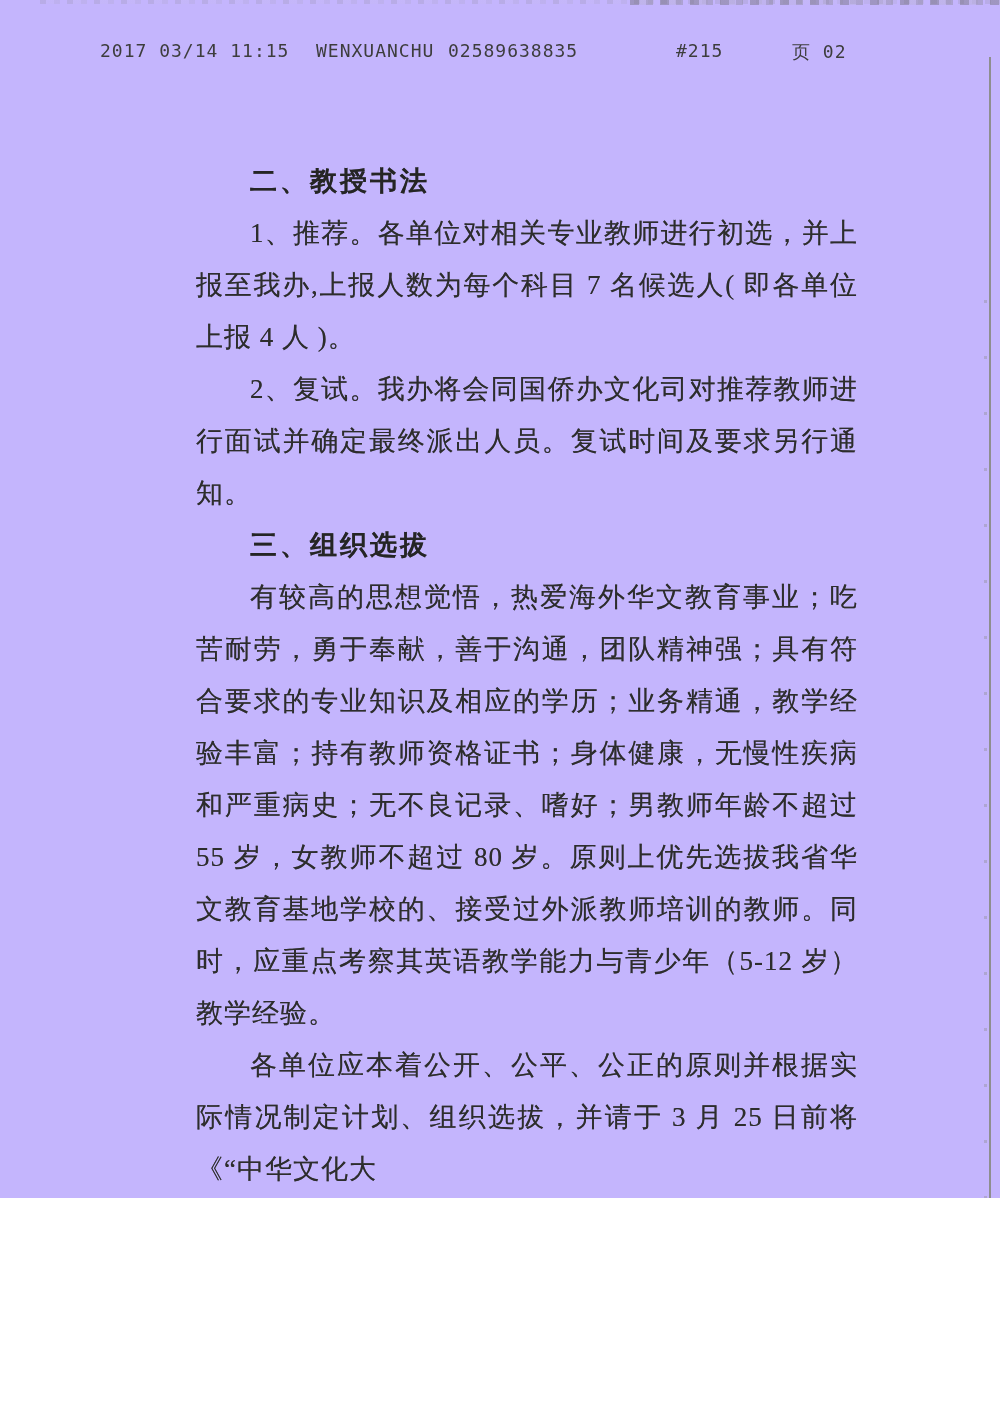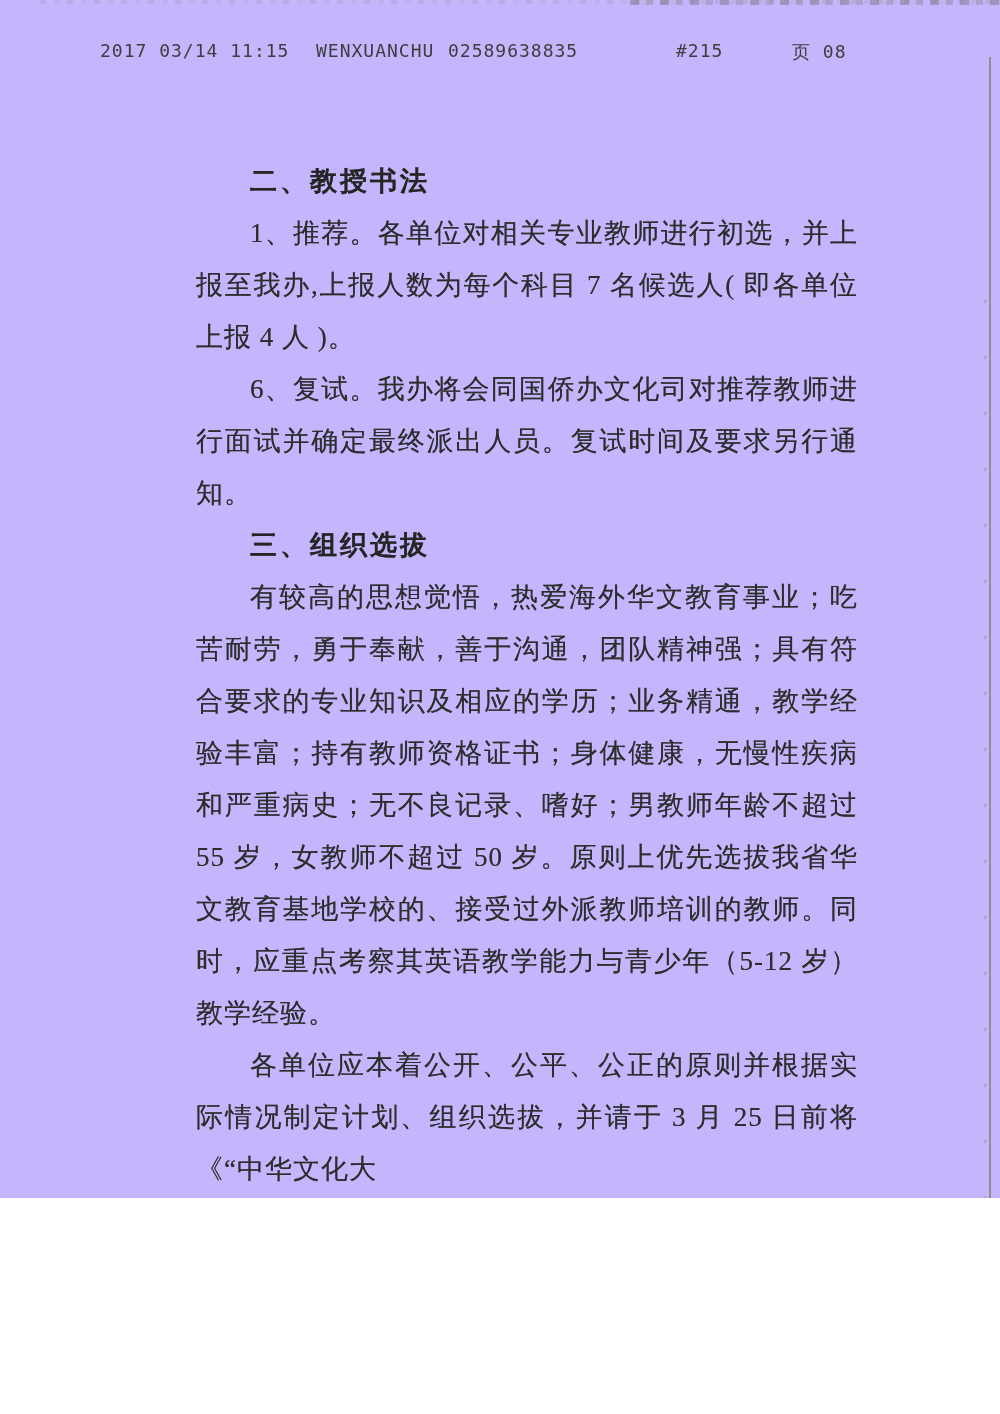--- a/index.html
+++ b/index.html
@@ -106,27 +106,27 @@
   <div class="right-scan-line"></div>
   <div class="right-scan-dashes"></div>
   <div class="bottom-smudge-1"></div>
   <div class="bottom-smudge-2"></div>
 
   <div class="fax-header">
     <span class="fh-datetime">2017 03/14 11:15</span>
     <span class="fh-sender">WENXUANCHU</span>
     <span class="fh-number">02589638835</span>
     <span class="fh-job">#215</span>
-    <span class="fh-page">页 08</span>
+    <span class="fh-page">页 02</span>
   </div>
 
   <div class="doc-body">
     <p class="heading">二、教授书法</p>
     <p>1、推荐。各单位对相关专业教师进行初选，并上报至我办,上报人数为每个科目 7 名候选人( 即各单位上报 4 人 )。</p>
-    <p>6、复试。我办将会同国侨办文化司对推荐教师进行面试并确定最终派出人员。复试时间及要求另行通知。</p>
+    <p>2、复试。我办将会同国侨办文化司对推荐教师进行面试并确定最终派出人员。复试时间及要求另行通知。</p>
     <p class="heading">三、组织选拔</p>
-    <p>有较高的思想觉悟，热爱海外华文教育事业；吃苦耐劳，勇于奉献，善于沟通，团队精神强；具有符合要求的专业知识及相应的学历；业务精通，教学经验丰富；持有教师资格证书；身体健康，无慢性疾病和严重病史；无不良记录、嗜好；男教师年龄不超过 55 岁，女教师不超过 50 岁。原则上优先选拔我省华文教育基地学校的、接受过外派教师培训的教师。同时，应重点考察其英语教学能力与青少年（5-12 岁）教学经验。</p>
+    <p>有较高的思想觉悟，热爱海外华文教育事业；吃苦耐劳，勇于奉献，善于沟通，团队精神强；具有符合要求的专业知识及相应的学历；业务精通，教学经验丰富；持有教师资格证书；身体健康，无慢性疾病和严重病史；无不良记录、嗜好；男教师年龄不超过 55 岁，女教师不超过 80 岁。原则上优先选拔我省华文教育基地学校的、接受过外派教师培训的教师。同时，应重点考察其英语教学能力与青少年（5-12 岁）教学经验。</p>
     <p>各单位应本着公开、公平、公正的原则并根据实际情况制定计划、组织选拔，并请于 3 月 25 日前将《“中华文化大</p>
   </div>
 
   <div class="page-number">- 2 -</div>
 
 </div>
 
 </body></html>

